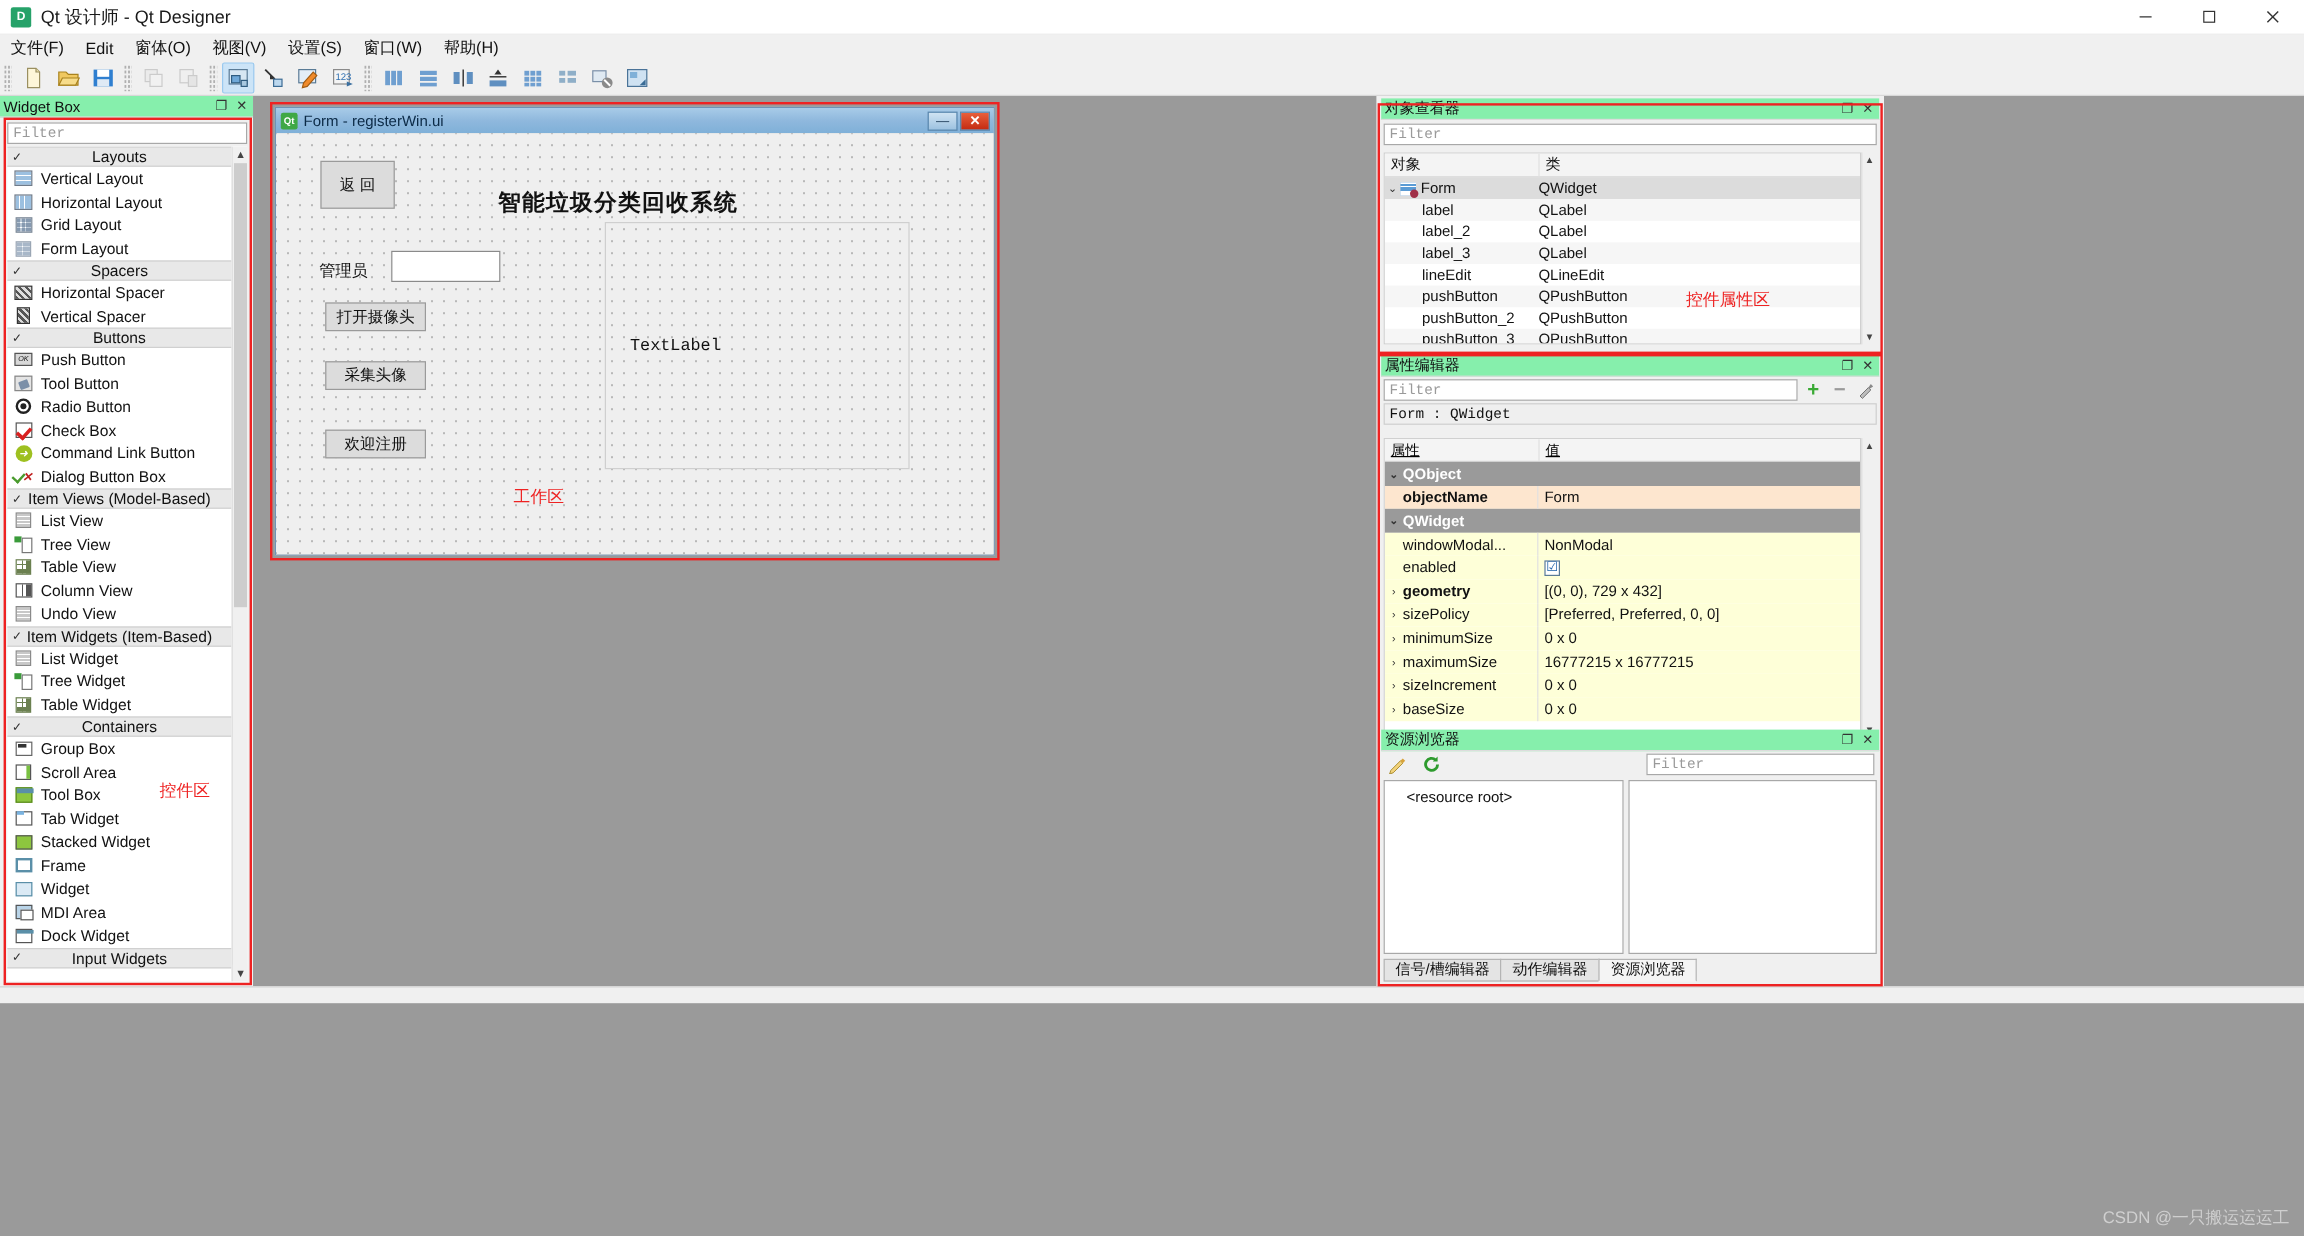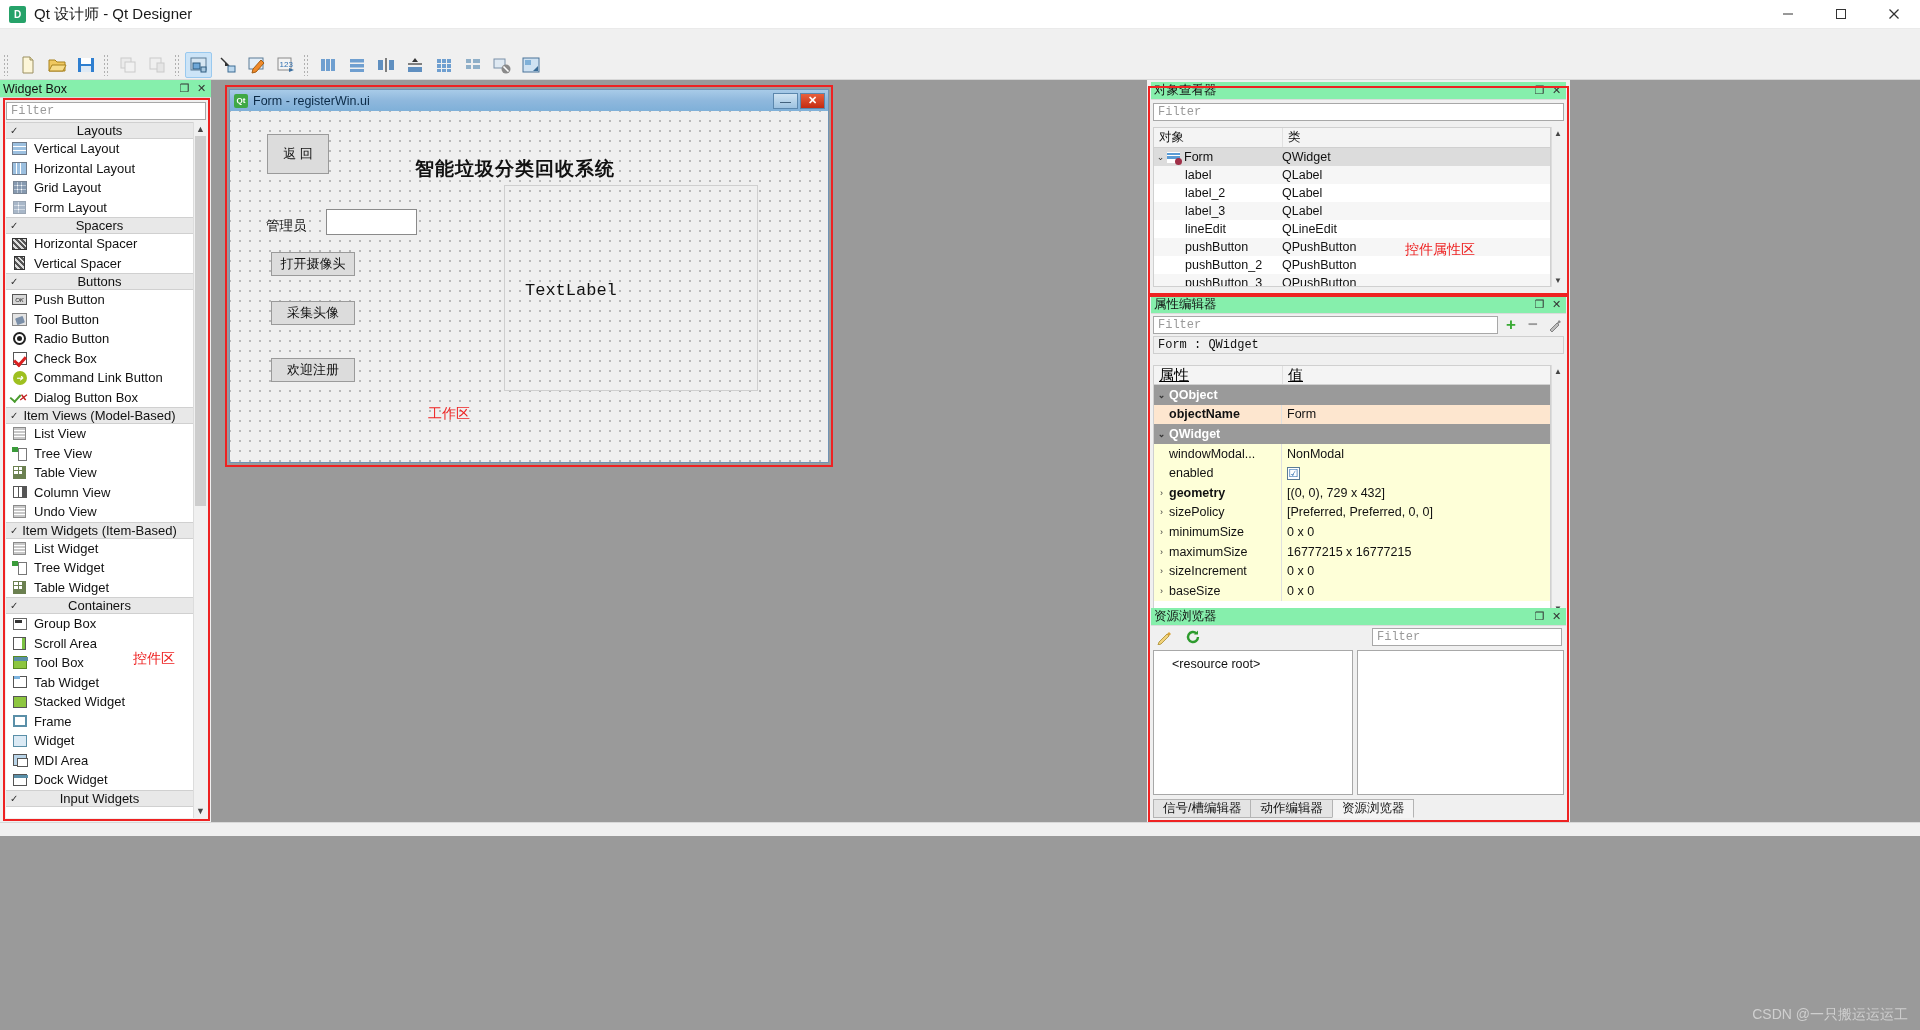--- a/index.html
+++ b/index.html
@@ -228,21 +228,21 @@
   }
   .fbtn {
     position:absolute; background:#dcdcdc; border:1px solid #9a9a9a;
     display:flex;align-items:center;justify-content:center;
     font-size:13px;color:#111;
   }
   .flabel { position:absolute; font-size:13.5px; color:#111; }
   .ftitle { position:absolute; font-size:19px; font-weight:bold; color:#111; letter-spacing:1px;}
   .fedit { position:absolute; background:#fff; border:1px solid #8a8a8a; }
   .fbox { position:absolute; border:1px solid #cfcfcf; }
-  .ftextlabel { position:absolute; font-family:"Liberation Mono", monospace; font-size:17px; color:#111; }
+  .ftextlabel { position:absolute; font-family:"Liberation Mono", monospace; font-size:14px; color:#111; }
   .fnote { position:absolute; color:#ee2222; font-size:14px; }
 
   
   #right {
     position:absolute; left:1145px; top:80px; width:775px; height:742px;
     background:#9a9a9a;
   }
   #rightpanel {
     position:absolute; left:2px; top:0px; width:423px; height:742px;
     background:#f0f0f0;
@@ -277,21 +277,21 @@
     position:relative;
   }
   .tw-ic::after{content:"";position:absolute;right:-2px;bottom:-2px;width:7px;height:7px;
     border-radius:50%;background:#a03048;}
 
   .prop-head {
     height:18px; background:#efefef; border:1px solid #cfcfcf;
     display:flex;align-items:center; padding-left:4px;
     font-family:"Liberation Mono", monospace; font-size:12px; color:#111;
   }
-  .pcol-head { height:19px; background:#f4f4f4; border:1px solid #d0d0d0; display:flex; font-size:15px;text-decoration:underline;}
+  .pcol-head { height:19px; background:#f4f4f4; border:1px solid #d0d0d0; display:flex; font-size:12px;text-decoration:underline;}
   .pcol-head div{display:flex;align-items:center;padding-left:5px;}
   .p-row { height:19.6px; display:flex; font-size:12.5px; color:#111; }
   .p-row .pk { width:128px; display:flex; align-items:center; border-right:1px solid #e0e0e0;}
   .p-row .pv { flex:1; display:flex; align-items:center; padding-left:5px; }
   .p-group { background:#9a9a9a; color:#fff; font-weight:bold; }
   .p-group .pk { border-right:none; }
   .p-yellow { background:#feffd8; }
   .p-orange { background:#fde6cf; }
   .p-chev { width:15px; text-align:center; font-size:9px; color:#333; }
   .p-indent { padding-left:15px; }
@@ -356,20 +356,29 @@
       </div>
       <div class="tb-btn close">
         <svg width="12" height="12" viewBox="0 0 12 12">
             <line x1="1.5" y1="1.5" x2="10.5" y2="10.5" stroke="#333" stroke-width="1.2"></line>
             <line x1="10.5" y1="1.5" x2="1.5" y2="10.5" stroke="#333" stroke-width="1.2"></line>
           </svg>
       </div>
     </div>
   </div>
 
+  <div class="menubar">
+    <div class="menu-item">文件(F)</div>
+    <div class="menu-item">Edit</div>
+    <div class="menu-item">窗体(O)</div>
+    <div class="menu-item">视图(V)</div>
+    <div class="menu-item">设置(S)</div>
+    <div class="menu-item">窗口(W)</div>
+    <div class="menu-item">帮助(H)</div>
+  </div>
 
   <div class="toolbar">
     <div class="tgrip"></div>
 
     <div class="ticon">
       <svg width="20" height="20" viewBox="0 0 20 20">
           <path d="M5 2h7l3 3v13H5z" fill="#fdf6d8" stroke="#9a8f60"></path>
           <path d="M12 2v3h3" fill="#e8dca8" stroke="#9a8f60"></path>
         </svg>
     </div>

